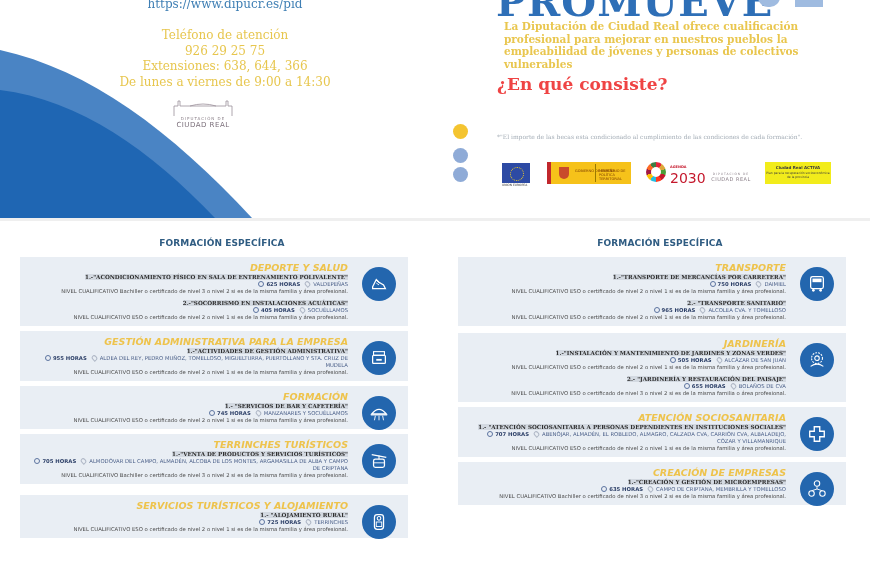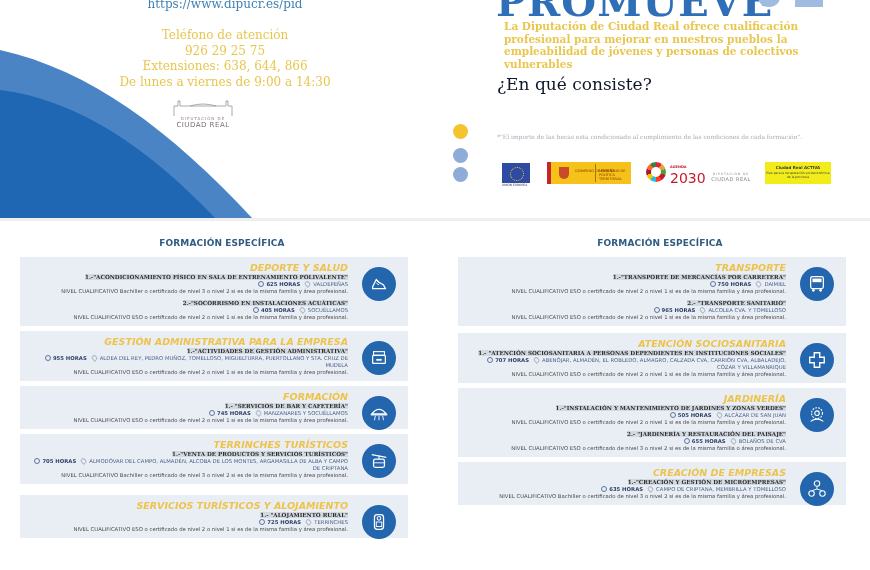--- a/index.html
+++ b/index.html
@@ -14,21 +14,21 @@
   .contact .phone-block { margin-top: 16px; color: #e7c64e; font-size: 12px; line-height: 15.5px; }
   .dip-logo { position: absolute; left: 168px; top: 98px; width: 70px; height: 36px; text-align: center; }
   .dip-logo .small { font-size: 4px; letter-spacing: 1px; color: #8a7f88; display: block; margin-top: 18px; font-family: "DejaVu Sans", sans-serif; }
   .dip-logo .big { font-size: 7px; letter-spacing: 0.5px; color: #7b6f7a; display: block; font-family: "DejaVu Sans", sans-serif; }
 
   .promo-title { position: absolute; left: 496px; top: -22px; font-family: "DejaVu Serif", serif; font-weight: bold; font-size: 40px; color: #2e6fb7; letter-spacing: 1px; }
   .promo-title-suffix { position: absolute; left: 758px; top: -10px; width: 70px; height: 17px; }
   .promo-title-suffix .a { position: absolute; left: 0; top: 0; width: 22px; height: 17px; background: #9fbbe0; border-radius: 0 0 10px 10px; }
   .promo-title-suffix .b { position: absolute; left: 37px; top: 0; width: 28px; height: 17px; background: #9fbbe0; }
   .intro { position: absolute; left: 504px; top: 20px; width: 345px; font-family: "DejaVu Serif", serif; font-weight: bold; font-size: 10.5px; line-height: 12.5px; color: #e9c64e; }
-  .question { position: absolute; left: 497px; top: 74px; font-family: "DejaVu Serif", serif; font-weight: normal; font-size: 17px; color: #0f172a; text-align: center; }
+  .question { position: absolute; left: 497px; top: 74px; font-family: "DejaVu Serif", serif; font-weight: bold; font-size: 17px; color: #ef4444; text-align: center; }
   .desc { position: absolute; left: 497px; top: 104px; width: 345px; font-family: "DejaVu Serif", serif; font-size: 9px; line-height: 12.5px; color: #a7b4c0; }
   .note { position: absolute; left: 497px; top: 133px; width: 345px; font-family: "DejaVu Serif", serif; font-size: 6px; color: #a4adb6; }
   .dots { position: absolute; left: 453px; top: 124px; }
   .dot { width: 15px; height: 15px; border-radius: 50%; margin-bottom: 4px; }
   .dot.y { background: #f4c430; margin-bottom: 9px; }
   .dot.b { background: #8fabd7; }
 
   .logos { position: absolute; left: 500px; top: 160px; width: 345px; height: 30px; }
   .logo { position: absolute; top: 0; height: 26px; }
   .logo.eu { left: 2px; width: 28px; height: 20px; top: 3px; background: #2d4aa4; }
@@ -83,21 +83,21 @@
   <svg class="wave" viewBox="0 0 435 218" preserveAspectRatio="none">
     <path d="M0,50 C90,70 170,130 252,218 L0,218 Z" fill="#4a84c4"></path>
     <path d="M0,90 C80,100 150,150 215,218 L0,218 Z" fill="#1f66b3"></path>
   </svg>
 
   <div class="contact">
     <div class="url">https://www.dipucr.es/pid</div>
     <div class="phone-block">
       <div>Teléfono de atención</div>
       <div>926 29 25 75</div>
-      <div>Extensiones: 638, 644, 866</div>
+      <div>Extensiones: 638, 644, 366</div>
       <div>De lunes a viernes de 9:00 a 14:30</div>
     </div>
   </div>
   <div class="dip-logo">
     <svg style="position:absolute;left:4px;top:0" width="62" height="18" viewBox="0 0 62 18">
       <path d="M2,18 V8 H6 V3 H8 V8 H54 V3 H56 V8 H60 V18" fill="none" stroke="#9a8f99" stroke-width="0.8"></path>
       <path d="M18,8 Q31,4 44,8" fill="none" stroke="#9a8f99" stroke-width="0.8"></path>
     </svg>
     <span class="small">DIPUTACIÓN DE</span>
     <span class="big">CIUDAD REAL</span>
@@ -248,49 +248,49 @@
         <div class="badge">
           <svg viewBox="0 0 22 22">
             <rect x="4" y="3" width="14" height="13" rx="2" fill="none" stroke="#fff" stroke-width="1.4"></rect>
             <rect x="6" y="5" width="10" height="4" fill="#fff"></rect>
             <circle cx="7" cy="18" r="1.5" fill="#fff"></circle>
             <circle cx="15" cy="18" r="1.5" fill="#fff"></circle>
           </svg>
         </div>
       </div>
       <div class="card">
-        <div class="area">ATENCIÓN SOCIOSANITARIA</div>
-        <div class="course">
-          <div class="course-name"><span>1.- "ATENCIÓN SOCIOSANITARIA A PERSONAS DEPENDIENTES EN INSTITUCIONES SOCIALES"</span></div>
-          <div class="meta"><span class="ico"></span><span class="hours">707 HORAS</span><span class="pin"></span><span class="loc">ABENÓJAR, ALMADÉN, EL ROBLEDO, ALMAGRO, CALZADA CVA, CARRIÓN CVA, ALBALADEJO, CÓZAR Y VILLAMANRIQUE</span></div>
-          <div class="level">NIVEL CUALIFICATIVO ESO o certificado de nivel 2 o nivel 1 si es de la misma familia y área profesional.</div>
-        </div>
-        <div class="badge">
-          <svg viewBox="0 0 22 22">
-            <path d="M8 3 H14 V8 H19 V14 H14 V19 H8 V14 H3 V8 H8 Z" fill="none" stroke="#fff" stroke-width="1.5"></path>
-          </svg>
-        </div>
-      </div>
-      <div class="card">
         <div class="area">JARDINERÍA</div>
         <div class="course">
           <div class="course-name"><span>1.-"INSTALACIÓN Y MANTENIMIENTO DE JARDINES Y ZONAS VERDES"</span></div>
           <div class="meta"><span class="ico"></span><span class="hours">505 HORAS</span><span class="pin"></span><span class="loc">ALCÁZAR DE SAN JUAN</span></div>
           <div class="level">NIVEL CUALIFICATIVO ESO o certificado de nivel 2 o nivel 1 si es de la misma familia y área profesional.</div>
         </div>
         <div class="course">
           <div class="course-name"><span>2.- "JARDINERÍA Y RESTAURACIÓN DEL PAISAJE"</span></div>
           <div class="meta"><span class="ico"></span><span class="hours">655 HORAS</span><span class="pin"></span><span class="loc">BOLAÑOS DE CVA</span></div>
           <div class="level">NIVEL CUALIFICATIVO ESO o certificado de nivel 3 o nivel 2 si es de la misma familia o área profesional.</div>
         </div>
         <div class="badge">
           <svg viewBox="0 0 22 22">
             <circle cx="11" cy="9" r="2.5" fill="none" stroke="#fff" stroke-width="1.2"></circle>
             <circle cx="11" cy="9" r="6" fill="none" stroke="#fff" stroke-width="1.2" stroke-dasharray="2 1.2"></circle>
             <path d="M4 18 Q11 13 18 18" fill="none" stroke="#fff" stroke-width="1.2"></path>
+          </svg>
+        </div>
+      </div>
+      <div class="card">
+        <div class="area">ATENCIÓN SOCIOSANITARIA</div>
+        <div class="course">
+          <div class="course-name"><span>1.- "ATENCIÓN SOCIOSANITARIA A PERSONAS DEPENDIENTES EN INSTITUCIONES SOCIALES"</span></div>
+          <div class="meta"><span class="ico"></span><span class="hours">707 HORAS</span><span class="pin"></span><span class="loc">ABENÓJAR, ALMADÉN, EL ROBLEDO, ALMAGRO, CALZADA CVA, CARRIÓN CVA, ALBALADEJO, CÓZAR Y VILLAMANRIQUE</span></div>
+          <div class="level">NIVEL CUALIFICATIVO ESO o certificado de nivel 2 o nivel 1 si es de la misma familia y área profesional.</div>
+        </div>
+        <div class="badge">
+          <svg viewBox="0 0 22 22">
+            <path d="M8 3 H14 V8 H19 V14 H14 V19 H8 V14 H3 V8 H8 Z" fill="none" stroke="#fff" stroke-width="1.5"></path>
           </svg>
         </div>
       </div>
       <div class="card">
         <div class="area">CREACIÓN DE EMPRESAS</div>
         <div class="course">
           <div class="course-name"><span>1.-"CREACIÓN Y GESTIÓN DE MICROEMPRESAS"</span></div>
           <div class="meta"><span class="ico"></span><span class="hours">635 HORAS</span><span class="pin"></span><span class="loc">CAMPO DE CRIPTANA, MEMBRILLA Y TOMELLOSO</span></div>
           <div class="level">NIVEL CUALIFICATIVO Bachiller o certificado de nivel 3 o nivel 2 si es de la misma familia y área profesional.</div>
         </div>

